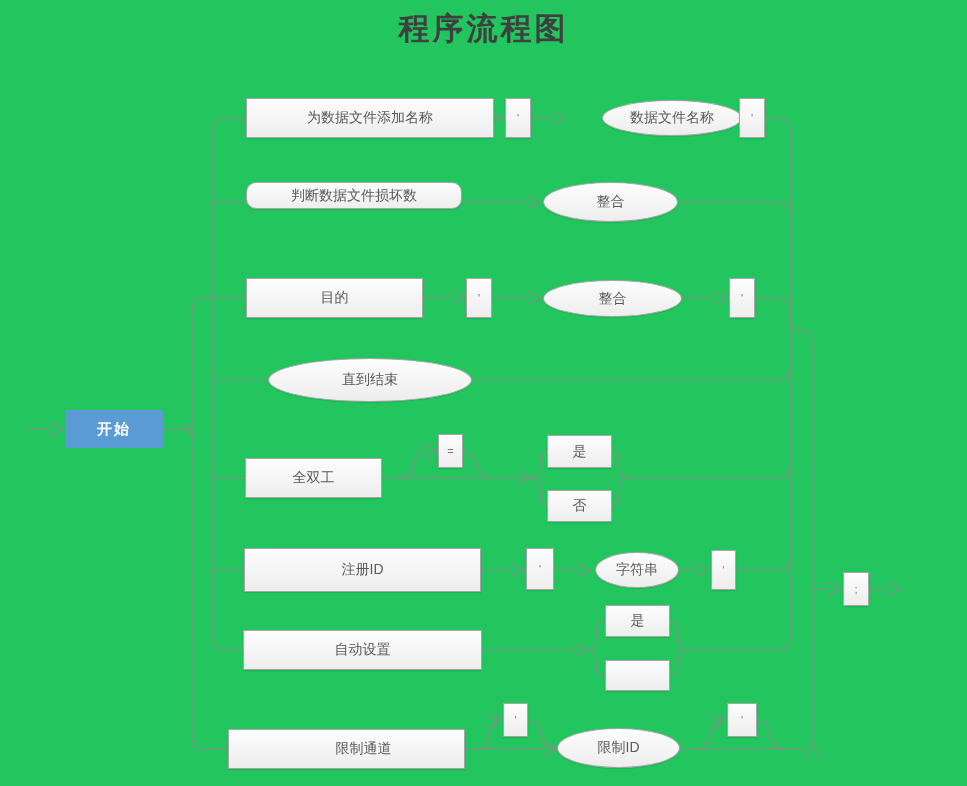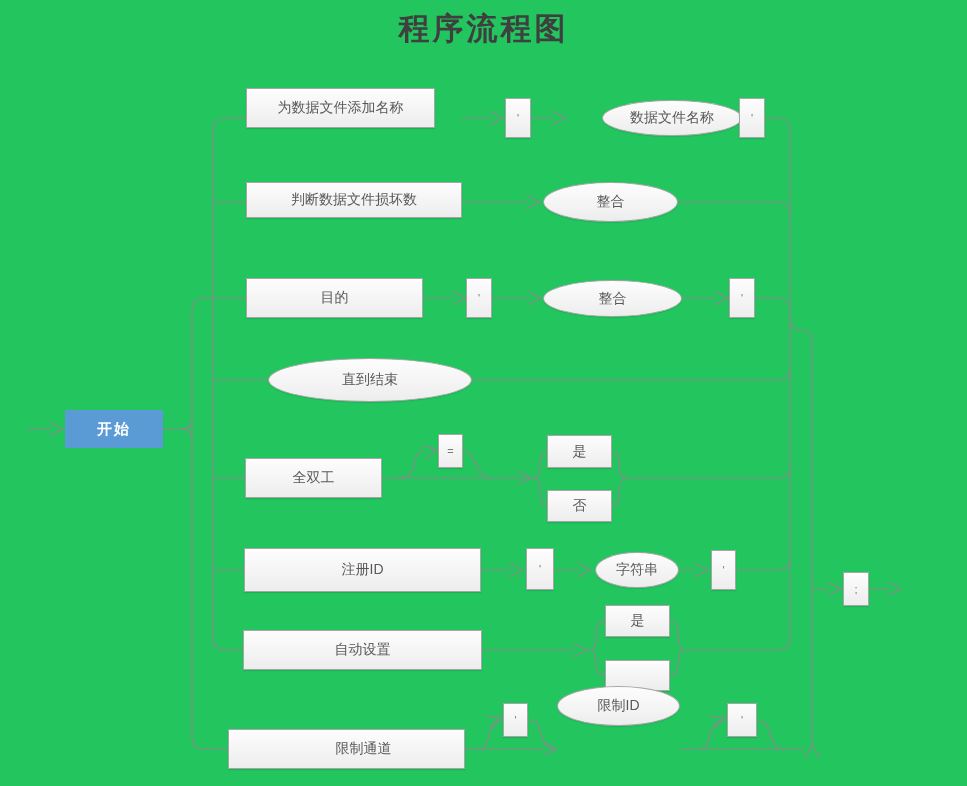--- a/index.html
+++ b/index.html
@@ -89,26 +89,26 @@
 
     <path d="M 812 589 H 828 M 869 589 H 888"></path>
     <path d="M 828 582.5 L 841 589 L 828 595.5"></path>
     <path d="M 888 582.5 L 901 589 L 888 595.5"></path>
   </svg>
 
   <div class="title">程序流程图</div>
 
   <div class="node start" style="left:65px;top:410px;width:98px;height:38px;">开始</div>
 
-  <div class="node" style="left:246px;top:88px;width:189px;height:40px;">为数据文件添加名称</div>
+  <div class="node" style="left:246px;top:98px;width:248px;height:40px;">为数据文件添加名称</div>
   <div class="node small" style="left:505px;top:98px;width:26px;height:40px;">'</div>
   <div class="node ellipse" style="left:602px;top:100px;width:140px;height:36px;">数据文件名称</div>
   <div class="node small" style="left:739px;top:98px;width:26px;height:40px;">'</div>
 
-  <div class="node" style="left:246px;top:182px;width:216px;height:36px;">判断数据文件损坏数</div>
+  <div class="node" style="left:246px;top:182px;width:216px;height:27px;border-radius:10px;">判断数据文件损坏数</div>
   <div class="node ellipse" style="left:543px;top:182px;width:135px;height:40px;">整合</div>
 
   <div class="node" style="left:246px;top:278px;width:177px;height:40px;">目的</div>
   <div class="node small" style="left:466px;top:278px;width:26px;height:40px;">'</div>
   <div class="node ellipse" style="left:543px;top:280px;width:139px;height:37px;">整合</div>
   <div class="node small" style="left:729px;top:278px;width:26px;height:40px;">'</div>
 
   <div class="node" style="left:245px;top:458px;width:137px;height:40px;">全双工</div>
 
   <div class="node ellipse" style="left:268px;top:358px;width:204px;height:44px;">直到结束</div>
@@ -120,18 +120,18 @@
   <div class="node small" style="left:526px;top:548px;width:28px;height:42px;">'</div>
   <div class="node ellipse" style="left:595px;top:552px;width:84px;height:36px;">字符串</div>
   <div class="node small" style="left:711px;top:550px;width:25px;height:40px;">'</div>
 
   <div class="node" style="left:243px;top:630px;width:239px;height:40px;">自动设置</div>
   <div class="node" style="left:605px;top:605px;width:65px;height:32px;">是</div>
   <div class="node" style="left:605px;top:660px;width:65px;height:31px;"></div>
 
   <div class="node" style="left:228px;top:729px;width:237px;height:40px;padding-left:34px;">限制通道</div>
   <div class="node small" style="left:503px;top:703px;width:25px;height:34px;">'</div>
-  <div class="node ellipse" style="left:557px;top:686px;width:123px;height:40px;">限制ID</div>
+  <div class="node ellipse" style="left:557px;top:728px;width:123px;height:40px;">限制ID</div>
   <div class="node small" style="left:727px;top:703px;width:30px;height:34px;">'</div>
 
   <div class="node small" style="left:843px;top:572px;width:26px;height:34px;">;</div>
 
 </div>
 
 </body></html>

